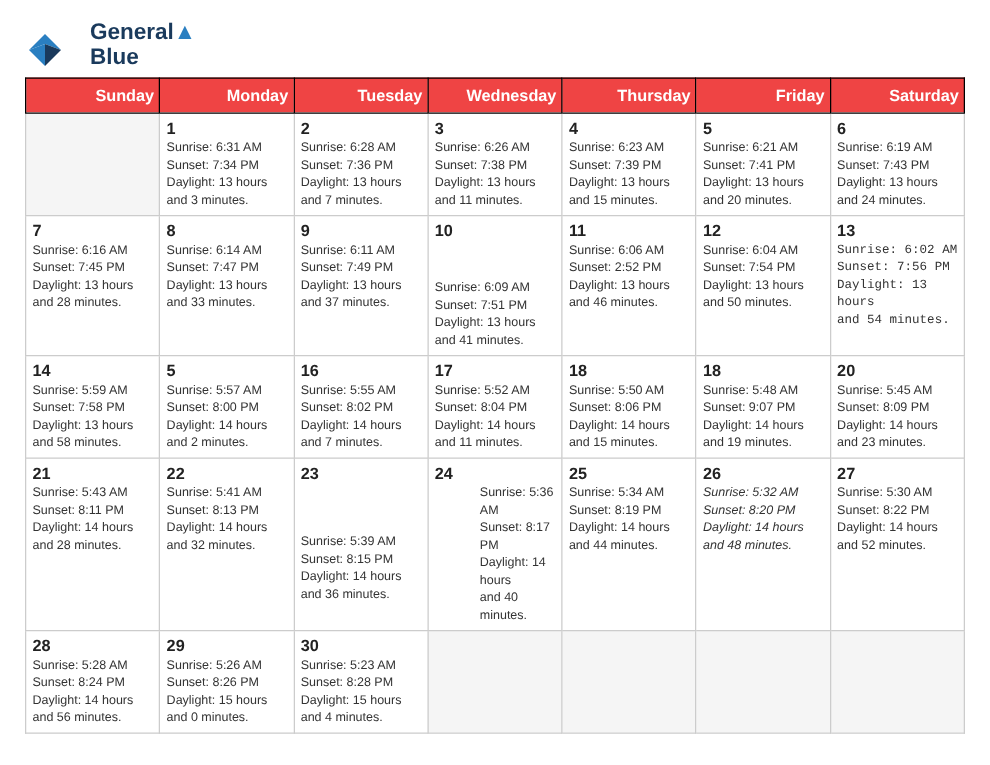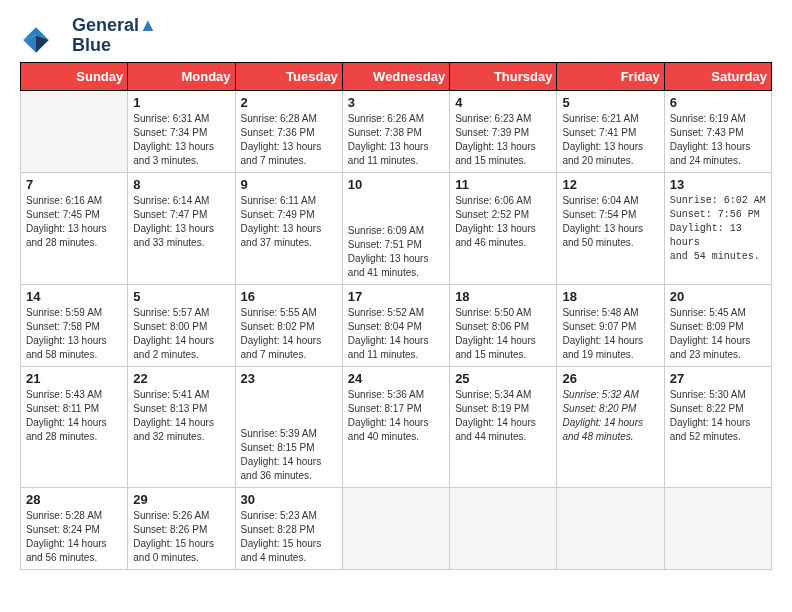--- a/index.html
+++ b/index.html
@@ -285,21 +285,21 @@
         </td>
         <td>
           <div class="day-number">23</div>
           <div class="day-info" style="white-space: pre-line; margin-top: 41px;">Sunrise: 5:39 AM
 Sunset: 8:15 PM
 Daylight: 14 hours
 and 36 minutes.</div>
         </td>
         <td>
           <div class="day-number">24</div>
-          <div class="day-info" style="white-space: pre-line;">Sunrise: 5:36 AM
+          <div class="day-info" style="white-space: pre-line; margin-left: 36px;">Sunrise: 5:36 AM
 Sunset: 8:17 PM
 Daylight: 14 hours
 and 40 minutes.</div>
         </td>
         <td>
           <div class="day-number">25</div>
           <div class="day-info" style="white-space: pre-line;">Sunrise: 5:34 AM
 Sunset: 8:19 PM
 Daylight: 14 hours
 and 44 minutes.</div>

